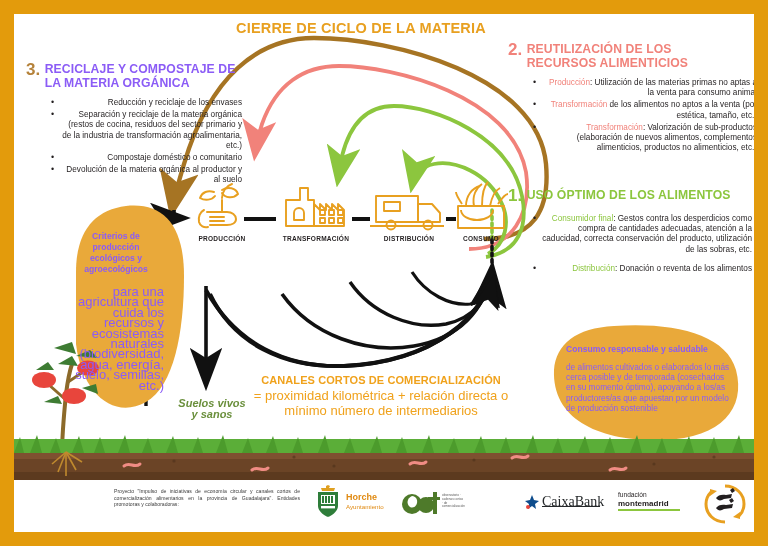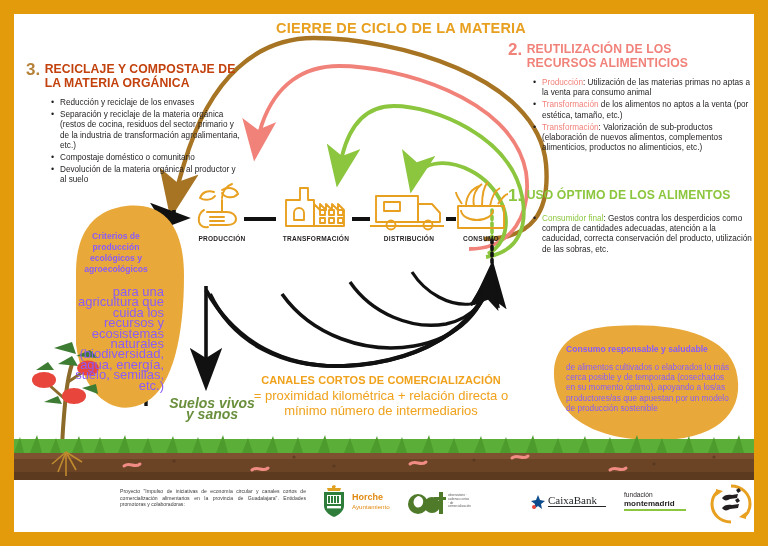--- a/index.html
+++ b/index.html
@@ -9,34 +9,34 @@
   
   .frame{position:absolute;left:0;top:0;width:768px;height:546px;box-sizing:border-box;
          border:14px solid #E39B0C;pointer-events:none;z-index:60;}
   .frame-inner{position:absolute;left:14px;top:14px;width:740px;height:518px;background:#fff;z-index:1;}
 
   
   .stage{position:absolute;left:14px;top:14px;width:740px;height:466px;overflow:hidden;z-index:3;}
   svg.art{position:absolute;left:0;top:0;width:740px;height:466px;overflow:visible;}
 
   
-  .center-title{position:absolute;left:236px;top:20px;width:290px;text-align:right;
+  .center-title{position:absolute;left:236px;top:20px;width:290px;text-align:left;
      color:#E8A020;font-size:14.5px;font-weight:bold;line-height:17px;letter-spacing:.2px;z-index:20;}
 
   .sec{position:absolute;z-index:20;}
   .sec .num{font-size:17px;font-weight:bold;line-height:16px;display:inline-block;vertical-align:top;}
   .sec .head{font-size:12.2px;font-weight:bold;line-height:14px;display:inline-block;
              vertical-align:top;letter-spacing:.1px;}
   .sec ul{margin:8px 0 0 0;padding-left:14px;list-style:none;}
-  .sec li{position:relative;font-size:8.2px;line-height:10.2px;color:#231f20;margin-bottom:2px;}
+  .sec li{position:relative;font-size:8.2px;line-height:10.2px;color:#231f20;margin-bottom:2px;text-align:right;}
   .sec li::before{content:"•";position:absolute;left:-9px;top:-1px;font-size:9px;color:#231f20;}
   .sec li .hl{font-weight:normal;}
 
   #sec3{left:26px;top:62px;width:220px;}
-  #sec3 .num,#sec3 .head{color:#c2410c;}
+  #sec3 .num,#sec3 .head{color:#8b5cf6;}
   #sec3 .num{color:#B5823A;}
   #sec3 ul{margin-left:20px;width:182px;}
 
   #sec2{left:508px;top:42px;width:244px;}
   #sec2 .num{color:#F1827A;}
   #sec2 .head{color:#F1827A;}
   #sec2 ul{margin-left:20px;width:215px;}
   #sec2 li .hl{color:#F1827A;}
 
   #sec1{left:508px;top:188px;width:248px;}
@@ -61,40 +61,40 @@
   #blob-right{left:540px;top:322px;width:196px;height:114px;}
   #blob-right .bt{position:absolute;left:26px;top:22px;width:160px;font-size:8.6px;font-weight:bold;line-height:11px;}
   #blob-right .bb{position:absolute;left:26px;top:40px;width:166px;font-size:8.3px;line-height:10.2px;}
 
   
   .canales{position:absolute;left:236px;top:372px;width:290px;text-align:center;z-index:20;}
   .canales .l1{color:#F0A21C;font-size:11px;font-weight:bold;line-height:16px;letter-spacing:.1px;}
   .canales .l2{color:#F0A21C;font-size:13px;line-height:15px;}
 
   .suelos{position:absolute;left:168px;top:398px;width:88px;text-align:center;z-index:20;
-     color:#6A8F3C;font-size:14px;font-style:italic;font-weight:bold;line-height:10.5px;}
-
-  
-  .footer{position:absolute;left:18px;top:480px;width:608px;height:52px;background:#fff;z-index:30;}
+     color:#6A8F3C;font-size:11px;font-style:italic;font-weight:bold;line-height:10.5px;}
+
+  
+  .footer{position:absolute;left:12px;top:480px;width:608px;height:52px;background:#fff;z-index:30;}
   .footer-text{position:absolute;left:102px;top:8px;width:186px;font-size:5.1px;line-height:6.6px;
      color:#3a3a3a;text-align:justify;}
   .logo{position:absolute;top:6px;}
 
   #logo-horche{left:300px;top:5px;width:86px;height:34px;}
   #logo-horche .nm{position:absolute;left:34px;top:8px;color:#E08A12;font-size:9px;font-weight:bold;line-height:9.5px;}
   #logo-horche .sb{position:absolute;left:34px;top:18px;color:#E08A12;font-size:6.2px;line-height:7px;}
 
   #logo-oct{left:388px;top:7px;width:64px;height:30px;}
   #logo-oct .sm{position:absolute;left:42px;top:7px;width:22px;font-size:3.1px;color:#5b5b5b;line-height:3.8px;}
 
   #logo-agresta{left:452px;top:6px;width:58px;height:32px;text-align:center;}
   #logo-agresta .nm{position:absolute;left:0;top:18px;width:58px;text-align:center;color:#9a9a9a;font-size:10px;letter-spacing:.4px;}
 
   #logo-caixa{left:512px;top:14px;width:80px;height:18px;}
-  #logo-caixa .nm{position:absolute;left:18px;top:0;color:#25282a;font-size:11px;font-family:"Liberation Serif",serif;}
+  #logo-caixa .nm{position:absolute;left:18px;top:0;color:#25282a;font-size:14px;font-family:"Liberation Serif",serif;}
   #logo-caixa .ul{position:absolute;left:18px;top:12px;width:58px;height:1px;background:#25282a;}
 
   #logo-monte{left:606px;top:11px;width:88px;height:24px;}
   #logo-monte .n1{position:absolute;left:0;top:0;color:#231f20;font-size:6.6px;line-height:7.5px;}
   #logo-monte .n2{position:absolute;left:0;top:8px;color:#231f20;font-size:8px;font-weight:bold;line-height:9px;}
   #logo-monte .bar{position:absolute;left:0;top:18px;width:62px;height:2px;background:#8CC63E;}
 
   #logo-recycle{left:690px;top:2px;width:46px;height:44px;}
 </style>
 </head>
@@ -338,20 +338,21 @@
 
   <div class="sec" id="sec1">
     <div>
       <span class="num">1.</span>
       <span class="head">
         <span>USO ÓPTIMO DE LOS ALIMENTOS</span>
       </span>
     </div>
     <ul>
       <li><span class="hl">Consumidor final</span><span>: Gestos contra los desperdicios como compra de cantidades adecuadas, atención a la caducidad, correcta conservación del producto, utilización de las sobras, etc.</span></li>
+      <li class="gap"><span class="hl">Distribución</span><span>: Donación o reventa de los alimentos</span></li>
     </ul>
   </div>
 
   <div class="blob" id="blob-left">
     <div class="bt">Criterios de producción ecológicos y agroecológicos</div>
     <div class="bb">para una agricultura que cuida los recursos y ecosistemas naturales (biodiversidad, agua, energía, suelo, semillas, etc.)</div>
   </div>
 
   <div class="blob" id="blob-right">
     <div class="bt">Consumo responsable y saludable</div>

